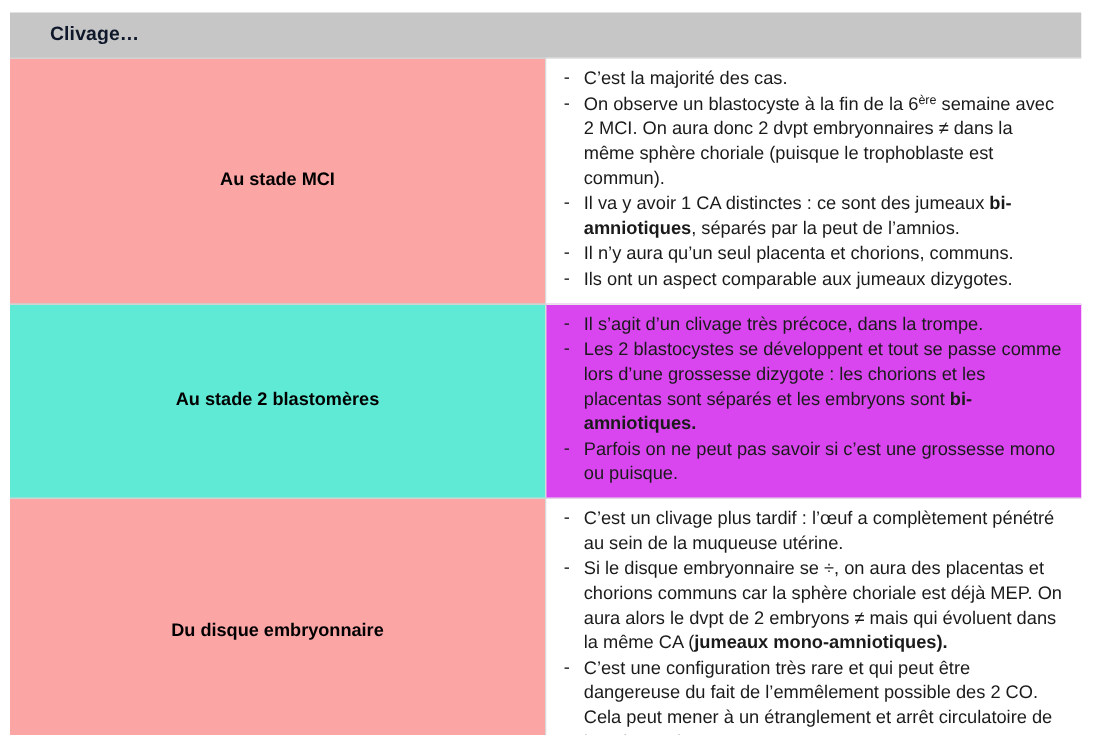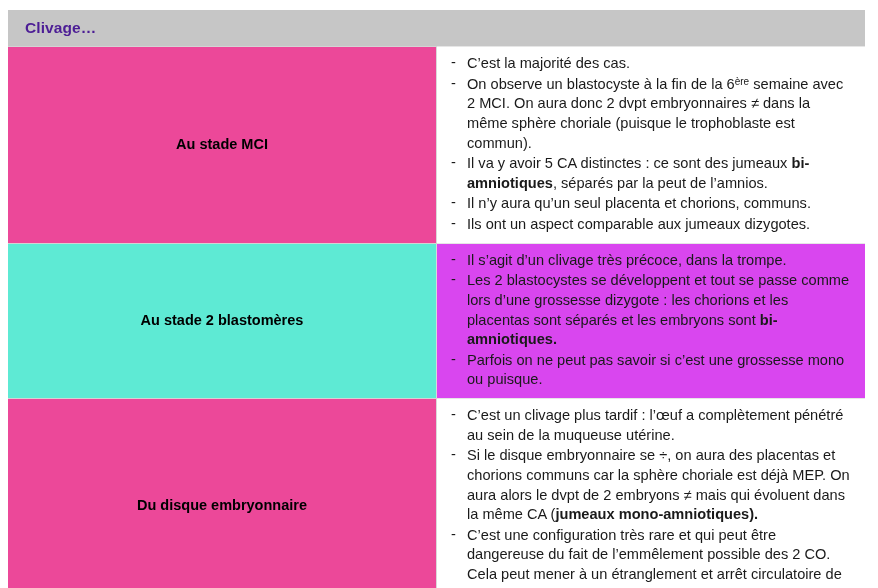--- a/index.html
+++ b/index.html
@@ -28,30 +28,30 @@
     width: 857px;
     table-layout: fixed;
   }
 
   
   tr.header-row > th {
     background: #c6c6c6;
     text-align: left;
     font-size: 15.5px;
     font-weight: bold;
-    padding: 9px 0 9px 17px;
+    padding: 9px 0 9px 32px;
     letter-spacing: 0.1px;
     border: none;
-    color: #4c1d95;
+    color: #0f172a;
   }
 
   
   td.label-cell {
     width: 135px;
-    background: #ec4899;
+    background: #fca5a5;
     text-align: center;
     vertical-align: middle;
     font-size: 14.5px;
     font-weight: bold;
     line-height: 1.32;
     padding: 6px 8px;
     border-top: 1px solid #d3d3d3;
     border-bottom: 1px solid #d3d3d3;
     color: #000;
   }
@@ -109,21 +109,21 @@
         <th colspan="2">Clivage…</th>
       </tr>
     </thead>
     <tbody id="table-body">
         <tr class="row-white">
           <td class="label-cell">Au stade MCI</td>
           <td class="content-cell">
             <ul class="bullets">
               <li><span>C’est la majorité des cas.</span></li>
               <li><span>On observe un blastocyste à la fin de la 6</span><sup class="ord">ère</sup><span> semaine avec 2 MCI. On aura donc 2 dvpt embryonnaires ≠ dans la même sphère choriale (puisque le trophoblaste est commun).</span></li>
-              <li><span>Il va y avoir 5 CA distinctes : ce sont des jumeaux </span><span class="b">bi-amniotiques</span><span>, séparés par la peut de l’amnios.</span></li>
+              <li><span>Il va y avoir 1 CA distinctes : ce sont des jumeaux </span><span class="b">bi-amniotiques</span><span>, séparés par la peut de l’amnios.</span></li>
               <li><span>Il n’y aura qu’un seul placenta et chorions, communs.</span></li>
               <li><span>Ils ont un aspect comparable aux jumeaux dizygotes.</span></li>
             </ul>
           </td>
         </tr>
         <tr class="row-shade">
           <td class="label-cell">Au stade 2 blastomères</td>
           <td class="content-cell">
             <ul class="bullets">
               <li><span>Il s’agit d’un clivage très précoce, dans la trompe.</span></li>

